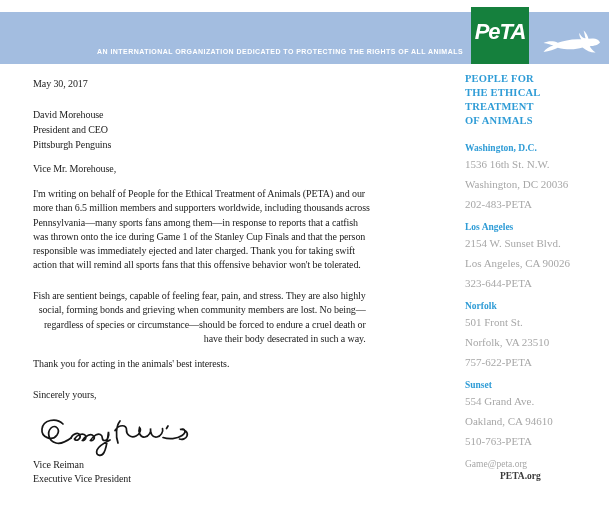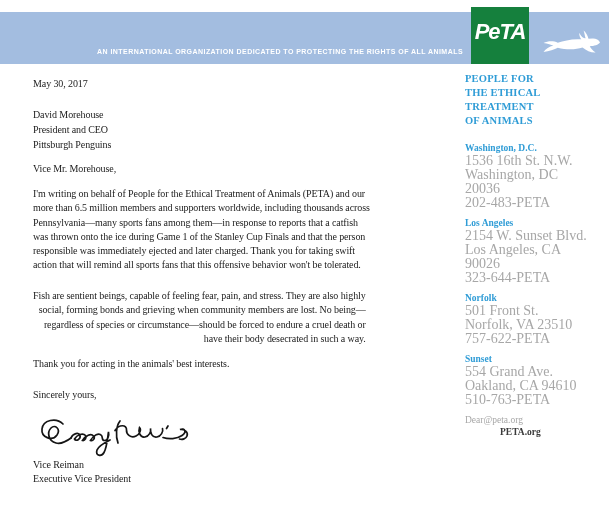--- a/index.html
+++ b/index.html
@@ -35,21 +35,21 @@
   .org-name{
     color:#2f9cd6;font-size:10.5px;font-weight:bold;line-height:14px;
     letter-spacing:0.2px;white-space:pre-line;margin-bottom:14px;
   }
   .office{margin-bottom:7px;}
   .office-city{
     color:#2f9cd6;font-size:9.5px;font-weight:bold;line-height:12px;
     white-space:nowrap;
   }
   .office-lines{
-    color:#a7a7a7;font-size:14px;line-height:14px;white-space:pre-line;
+    color:#a7a7a7;font-size:11px;line-height:20px;white-space:pre-line;
   }
   .sidebar-email{
     color:#a7a7a7;font-size:9.5px;line-height:12px;margin-top:5px;white-space:nowrap;
   }
   .sidebar-site{
     color:#3a3a3a;font-size:9.5px;font-weight:bold;line-height:12px;white-space:nowrap;padding-left:35px;
   }
   
   .letter{
     position:absolute;left:0;top:0;width:522px;height:518px;
@@ -129,21 +129,21 @@
 757-622-PETA</div>
   </div>
 
   <div class="office">
     <div class="office-city">Sunset</div>
     <div class="office-lines">554 Grand Ave.
 Oakland, CA 94610
 510-763-PETA</div>
   </div>
 
-  <div class="sidebar-email">Dear@peta.org</div>
+  <div class="sidebar-email">Game@peta.org</div>
   <div class="sidebar-site">PETA.org</div>
 </div>
 
 <div class="letter">
   <div class="date">May 30, 2017</div>
 
   <div class="recipient">David Morehouse
 President and CEO
 Pittsburgh Penguins</div>
 

